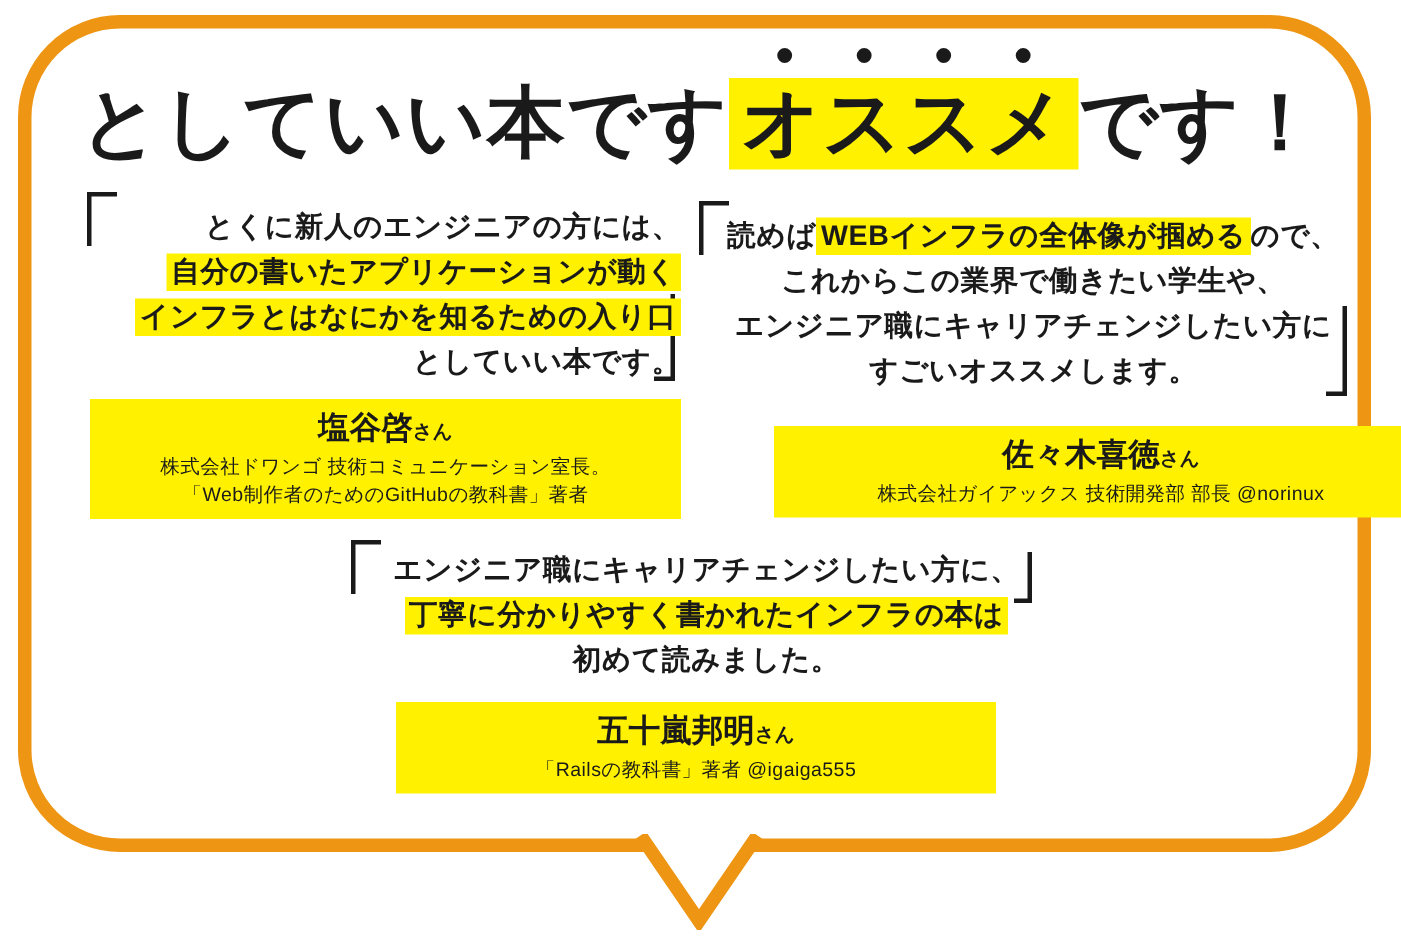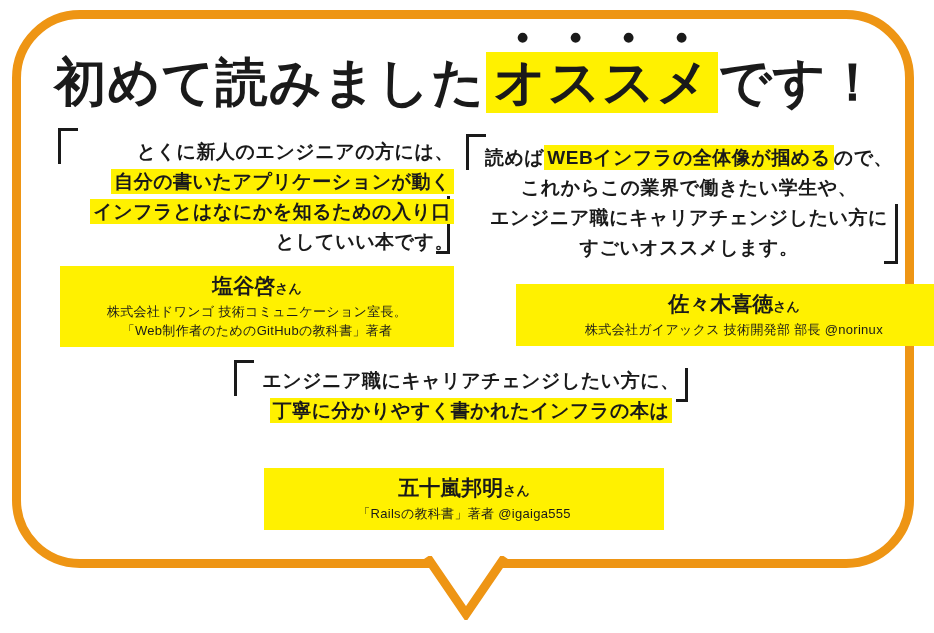--- a/index.html
+++ b/index.html
@@ -67,21 +67,21 @@
 </head>
 <body>
 
 <div class="stage">
 
   <div class="bubble"></div>
   <svg class="tail" viewBox="0 0 88 62" aria-hidden="true">
     <path d="M5,0 L44,57 L83,0"></path>
   </svg>
 
-  <div class="title"><span>初めて読みました</span><span class="title-hl"><span class="emph-dots">・・・・</span><span>オススメ</span></span><span>です！</span></div>
+  <div class="title"><span>としていい本です</span><span class="title-hl"><span class="emph-dots">・・・・</span><span>オススメ</span></span><span>です！</span></div>
 
   <div class="bracket b-tl q1-btl"></div>
   <div class="bracket b-br q1-bbr"></div>
   <div class="qtext q1-text">
       <div class="qline"><span>とくに新人のエンジニアの方には、</span></div>
       <div class="qline"><span class="hl">自分の書いたアプリケーションが動く</span></div>
       <div class="qline"><span class="hl">インフラとはなにかを知るための入り口</span></div>
       <div class="qline"><span>としていい本です。</span></div>
     </div>
   <div class="attr q1-attr">
@@ -101,19 +101,20 @@
   <div class="attr q2-attr">
     <div class="attr-name"><span>佐々木喜徳</span><span class="san">さん</span></div>
     <div class="attr-cred">株式会社ガイアックス 技術開発部 部長 @norinux</div>
   </div>
 
   <div class="bracket b-tl q3-btl"></div>
   <div class="bracket b-br q3-bbr"></div>
   <div class="qtext q3-text">
       <div class="qline"><span>エンジニア職にキャリアチェンジしたい方に、</span></div>
       <div class="qline"><span class="hl">丁寧に分かりやすく書かれたインフラの本は</span></div>
+      <div class="qline"><span>初めて読みました。</span></div>
     </div>
   <div class="attr q3-attr">
     <div class="attr-name"><span>五十嵐邦明</span><span class="san">さん</span></div>
     <div class="attr-cred">「Railsの教科書」著者 @igaiga555</div>
   </div>
 
 </div>
 
 </body></html>

